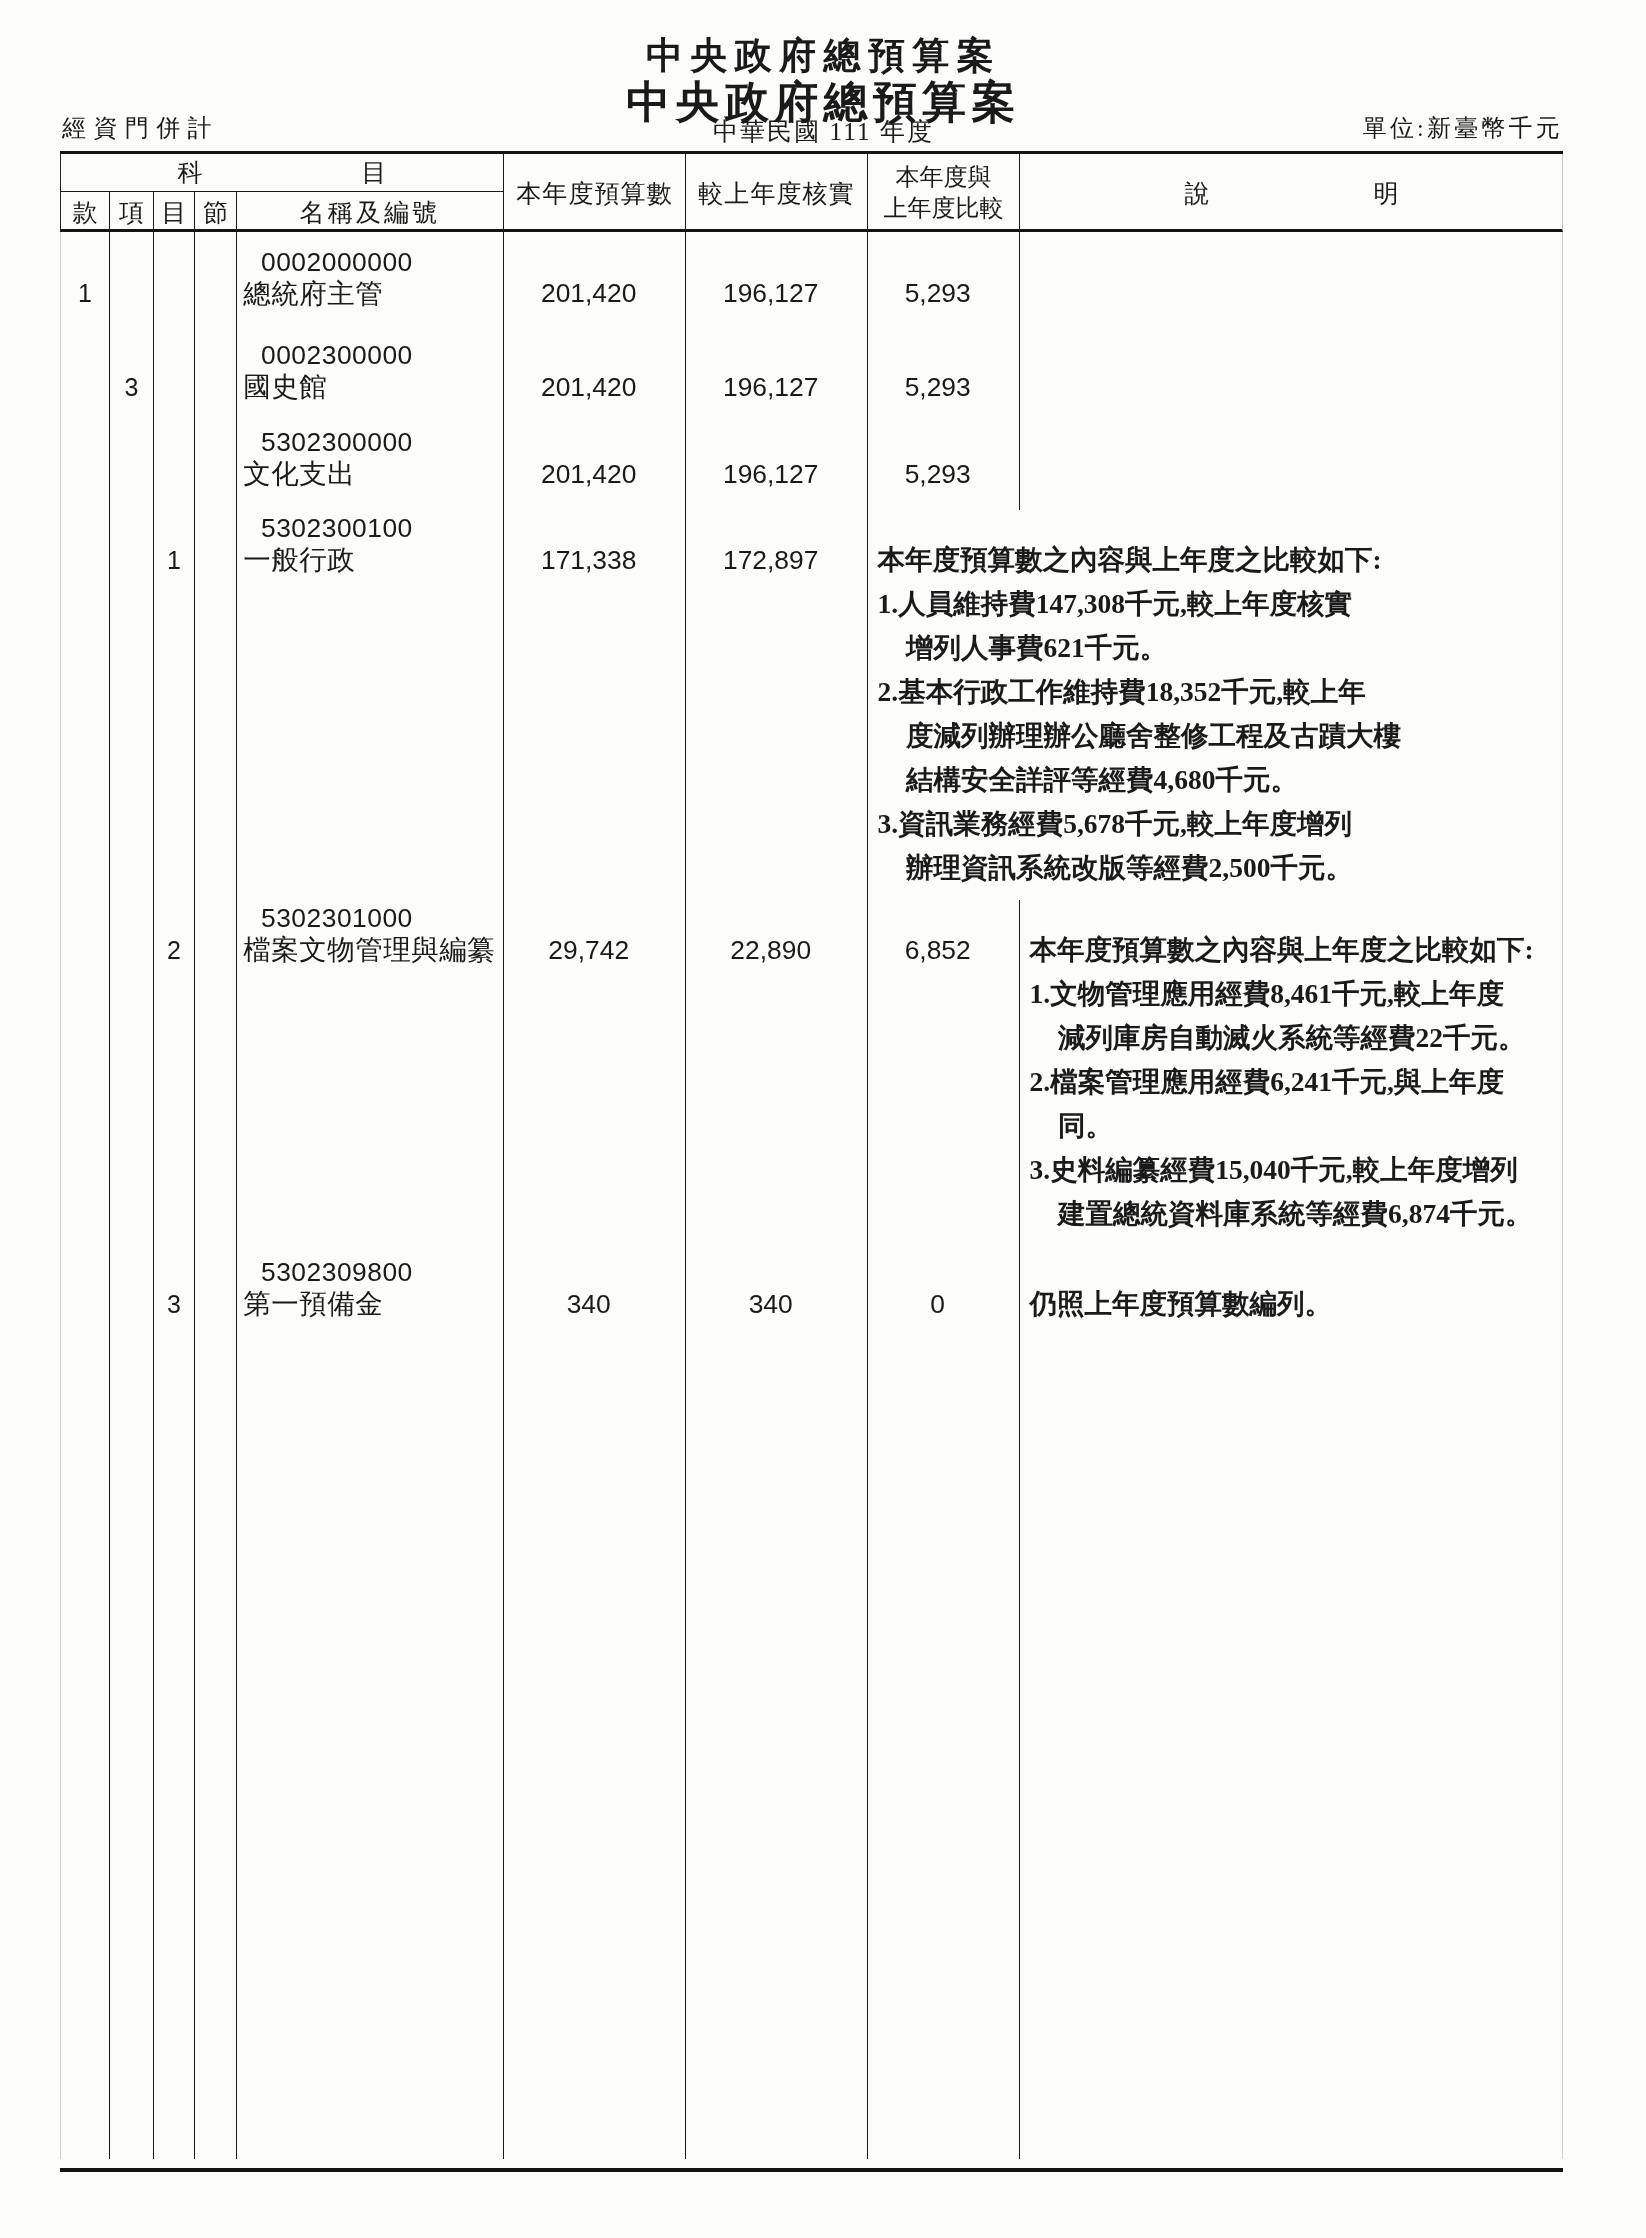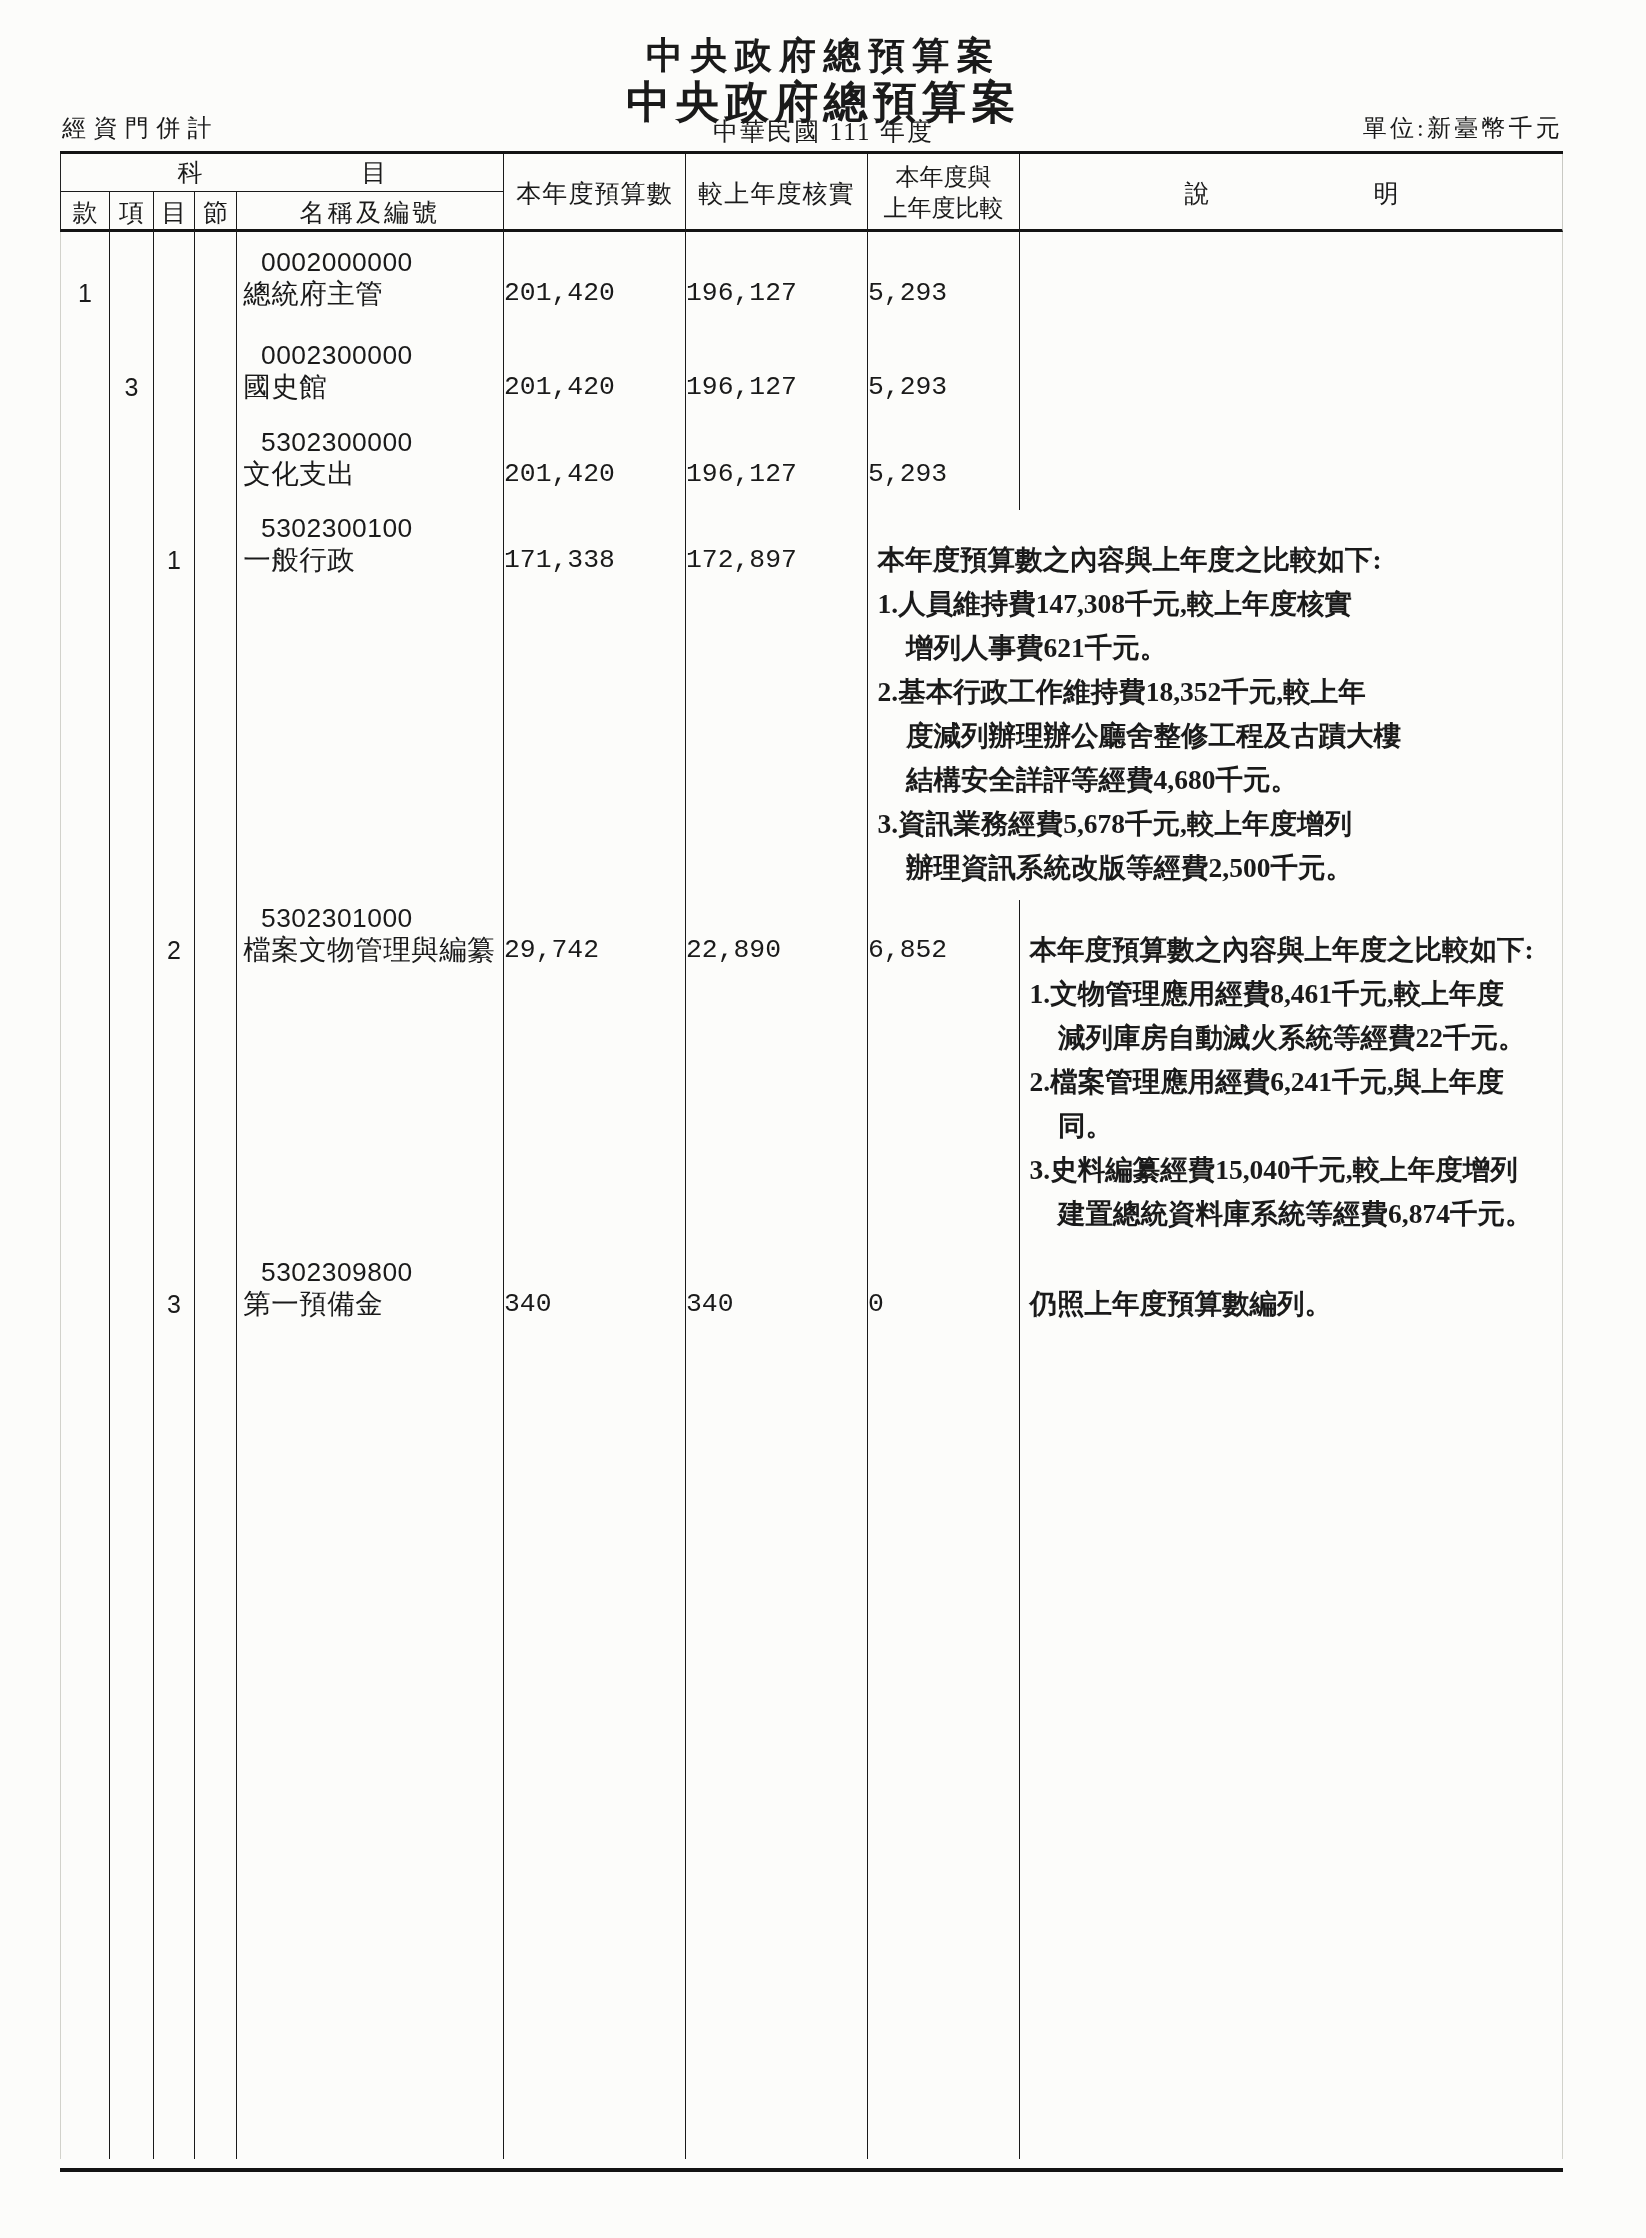--- a/index.html
+++ b/index.html
@@ -55,21 +55,21 @@
   }
   .trow{display:grid;grid-template-columns:var(--cols);box-sizing:border-box;}
   .cell{border-right:1.6px solid #1a1a1a;box-sizing:border-box;overflow:visible;}
   .cell.expl{border-right:none;}
 
   .numcol{text-align:center;font-family:"Liberation Sans","DejaVu Sans",sans-serif;
     font-size:25px;line-height:32px;}
   .code{font-family:"Liberation Sans","DejaVu Sans",sans-serif;font-size:26.4px;
     line-height:32px;padding-left:24px;letter-spacing:0.5px;}
   .iname{font-size:27.5px;line-height:32px;padding-left:6.3px;letter-spacing:0.5px;white-space:nowrap;}
-  .amt{text-align:left;padding-right:11.6px;font-family:Liberation Mono, monospace;
+  .amt{text-align:center;padding-right:11.6px;font-family:Liberation Sans, sans-serif;
     font-size:26.4px;line-height:32px;}
   .expl{font-size:27.5px;padding-left:9.5px;padding-right:3.2px;font-weight:bold;}
   .expl .eline{line-height:44px;white-space:nowrap;}
   .expl .ind1{padding-left:28.5px;}
 </style>
 </head>
 <body>
 
 <div class="page">
 

